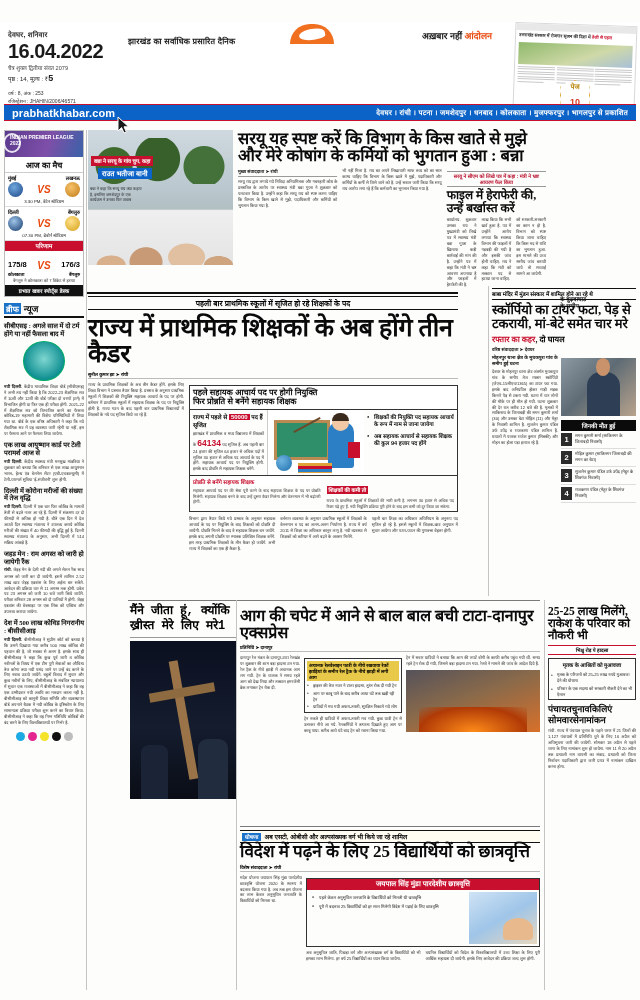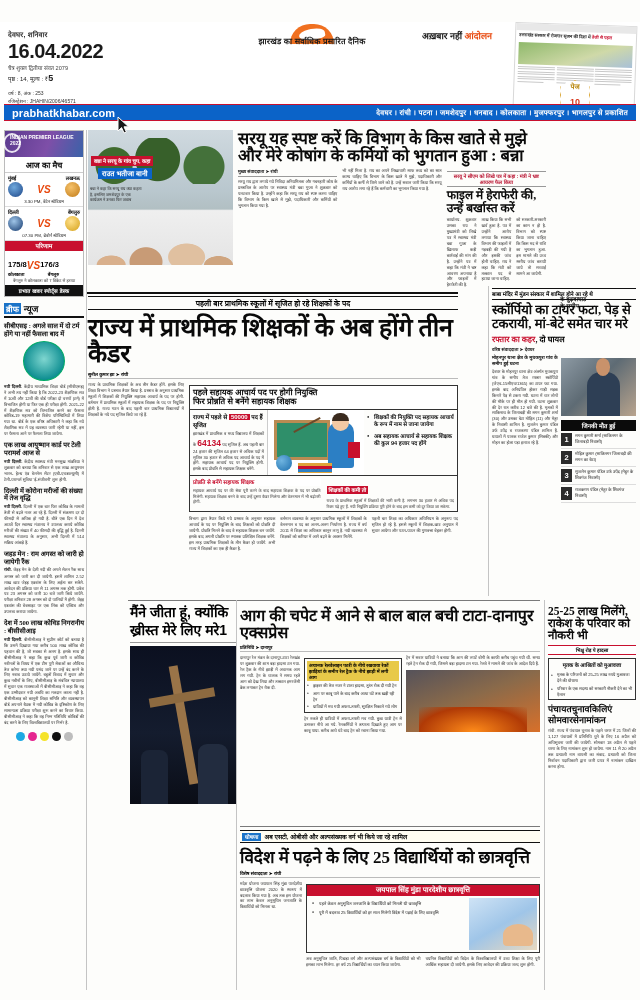--- a/index.html
+++ b/index.html
@@ -22,21 +22,21 @@
   }
   .mh-dateblock { position: absolute; left: 8px; top: 8px; width: 112px; color: #111; }
   .mh-dayline { font-size: 7px; font-weight: bold; color: #333; letter-spacing: .2px; }
   .mh-date { font-size: 20px; font-weight: bold; letter-spacing: -.5px; line-height: 1.05; margin-top: 2px; color:#1a1a1a; }
   .mh-vikram { font-size: 5.6px; color: #444; margin-top: 2px; }
   .mh-pages { font-size: 6px; color: #222; margin-top: 1px; }
   .mh-pages b { font-size: 9px; }
   .mh-vol { font-size: 5px; color: #333; margin-top: 7px; }
   .mh-reg { font-size: 5px; color: #333; margin-top: 2px; }
 
-  .mh-center { position: absolute; left: 128px; top: 2px; width: 368px; text-align: center; }
+  .mh-center { position: absolute; left: 128px; top: 2px; width: 368px; }
   .mh-tagline { font-size: 8px; font-weight: bold; color: #1b1b1b; letter-spacing: .2px; display:inline-block; transform: translateY(6px);}
   .mh-bird {
     position: absolute; left: 50%; top: 0px; transform: translateX(-50%);
     width: 44px; height: 20px; background: #f07020;
     border-radius: 22px 22px 0 0;
   }
   .mh-bird::after{
     content:""; position:absolute; left:9px; top:5px; width:26px; height:11px;
     background:#fff; border-radius:50% 60% 30% 70%;
     transform: rotate(-12deg);
@@ -99,21 +99,21 @@
   .match { padding: 2px 3px; border-bottom: 1px solid #ddd; }
   .match .teams { display:flex; align-items:center; justify-content:space-between; font-size:5px; font-weight:bold; }
   .match .logos { display:flex; align-items:center; justify-content:space-between; margin-top:1px; }
   .tlogo { width:15px; height:15px; border-radius:50%; background:radial-gradient(circle at 40% 35%,#6fa8dc,#1c4587); }
   .tlogo.b { background: radial-gradient(circle at 40% 35%,#f6c26b,#c07a16); }
   .tlogo.c { background: radial-gradient(circle at 40% 35%,#9fc5e8,#11366b); }
   .tlogo.d { background: radial-gradient(circle at 40% 35%,#ffe08a,#d4a017); }
   .vs { color:#e8490f; font-size:10px; font-weight:bold; font-style:italic; }
   .match .time { font-size:4.4px; text-align:center; margin-top:1px; color:#222; }
   .res-hd { background:#c8102e; color:#fff; font-size:6px; font-weight:bold; text-align:center; padding:1px 0; }
-  .res-row { display:flex; align-items:center; justify-content:flex-start; padding:2px 3px 0; }
+  .res-row { display:flex; align-items:center; justify-content:space-between; padding:2px 3px 0; }
   .res-row .sc { font-size:7.5px; font-weight:bold; }
   .res-row .tm { font-size:4.6px; font-weight:bold; display:block; }
   .res-note { font-size:4.2px; text-align:center; padding:1px 3px 2px; color:#333; }
   .sponsor { background:#111; color:#fff; font-size:5.4px; font-weight:bold; text-align:center; padding:1.5px 0; letter-spacing:.2px;}
 
   .brief-hd { margin-top:5px; display:flex; align-items:center; gap:3px; border-bottom:2px solid #111; padding-bottom:1px;}
   .brief-hd .b1 { background:#1a73c8; color:#fff; font-size:8px; font-weight:bold; padding:0 2px; }
   .brief-hd .b2 { font-size:9px; font-weight:bold; color:#111; }
   .sb-item { margin-top:4px; }
   .sb-hl { font-size:6.6px; font-weight:bold; line-height:1.18; color:#0b0b0b; font-family:"Liberation Serif",serif;}
@@ -206,41 +206,41 @@
   .fire-hl { font-size:16px; }
   .fire-byl { font-size:4.6px; font-weight:bold; margin-top:3px; border-bottom:1px solid #bbb; padding-bottom:1px;}
   .fire-box { border:1px solid #333; margin-top:3px; padding:2px; }
   .fire-box .bx-hd { background:#e8c949; font-size:4.8px; font-weight:bold; padding:1px 2px; }
   .fire-box li { font-size:4.1px; line-height:1.4; list-style:none; padding-left:6px; position:relative; margin-top:2px; color:#222;}
   .fire-box li::before{content:"●"; position:absolute; left:0; top:0; font-size:3px;}
   .fire-photo { height:62px; background:linear-gradient(160deg,#55525a,#8a6a4a 45%,#d8702a); position:relative; overflow:hidden;}
   .fire-photo::after{content:"";position:absolute;left:10%;bottom:0;width:80%;height:40%;background:radial-gradient(ellipse at 50% 100%,#ff8c1a,#b03a06 70%,transparent);}
 
   .cross { position:absolute; left:130px; top:604px; width:106px; }
-  .cross-quote { font-size:14px; font-weight:bold; line-height:1.25; font-family:Liberation Sans, sans-serif; border-bottom:1px solid #999; padding-bottom:3px;}
+  .cross-quote { font-size:12px; font-weight:bold; line-height:1.25; font-family:Liberation Mono, monospace; border-bottom:1px solid #999; padding-bottom:3px;}
   .cross-photo { margin-top:3px; height:158px; background:linear-gradient(180deg,#0b1020,#141c2e 55%,#0a0d16); position:relative; overflow:hidden;}
   .cr-v { position:absolute; left:46%; top:12%; width:9px; height:76%; background:#9a7448; transform:rotate(-10deg);}
   .cr-h { position:absolute; left:18%; top:30%; width:62%; height:9px; background:#8d6a40; transform:rotate(-10deg);}
   .cr-p { position:absolute; left:10%; bottom:0; width:26%; height:34%; background:#1b2436; border-radius:8px 8px 0 0;}
   .cr-p2 { position:absolute; right:8%; bottom:0; width:28%; height:38%; background:#222c3f; border-radius:9px 9px 0 0;}
 
   .rak { position:absolute; left:548px; top:606px; width:88px; }
   .rak-hl { font-size:11.5px; }
   .rak-kick { background:#fff; border-top:1.2px solid #c8102e; border-bottom:1.2px solid #c8102e; font-size:5px; font-weight:bold; text-align:center; padding:1px 0; margin-top:3px;}
   .rak-box { border:1px solid #333; margin-top:3px; padding:2px;}
   .rak-box .t { font-size:5.4px; font-weight:bold; text-align:center; color:#111; }
   .rak-box li { font-size:4.1px; line-height:1.38; list-style:none; padding-left:6px; position:relative; margin-top:3px; color:#222;}
   .rak-box li::before{content:"●"; position:absolute; left:0; top:1px; font-size:3px;}
 
   
   .schol { position:absolute; left:240px; top:830px; width:300px; }
   .sc-kick { display:flex; align-items:center; gap:3px; border-top:1px solid #111; border-bottom:1px solid #111; padding:1px 2px; background:#fffdf2;}
   .sc-kick .tag { background:#1a73c8; color:#fff; font-size:5.6px; font-weight:bold; padding:0 3px;}
   .sc-kick .tx { font-size:6.2px; font-weight:bold; }
-  .sc-hl { font-size:17px; margin-top:6px; }
+  .sc-hl { font-size:17px; margin-top:0; }
   .sc-byl { font-size:4.6px; font-weight:bold; margin-top:3px; border-bottom:1px solid #bbb; padding-bottom:1px;}
   .sc-box { border:1px solid #333; margin-top:3px; }
   .sc-box .hd { background:#c8102e; color:#fff; font-size:7.2px; font-weight:bold; text-align:center; padding:1.5px 2px; line-height:1.2;}
   .sc-box .hd2 { font-size:8px; font-weight:bold; text-align:center; padding:2px; color:#111;}
   .sc-box li { font-size:4.2px; line-height:1.4; list-style:none; padding-left:7px; position:relative; margin:3px 3px; color:#222;}
   .sc-box li::before{content:"●"; position:absolute; left:0; top:0; font-size:3.5px;}
   .sc-photo { width:68px; height:52px; background:linear-gradient(150deg,#cfe3f5,#9fc5e8 50%,#e8d9c0); position:relative; overflow:hidden; flex:none;}
   .sc-photo::after{content:"";position:absolute;right:4px;bottom:4px;width:30px;height:22px;border-radius:50% 50% 4px 4px;background:#e8b98c;}
 
   .vline { position:absolute; width:1px; background:#c4c4c4; }

